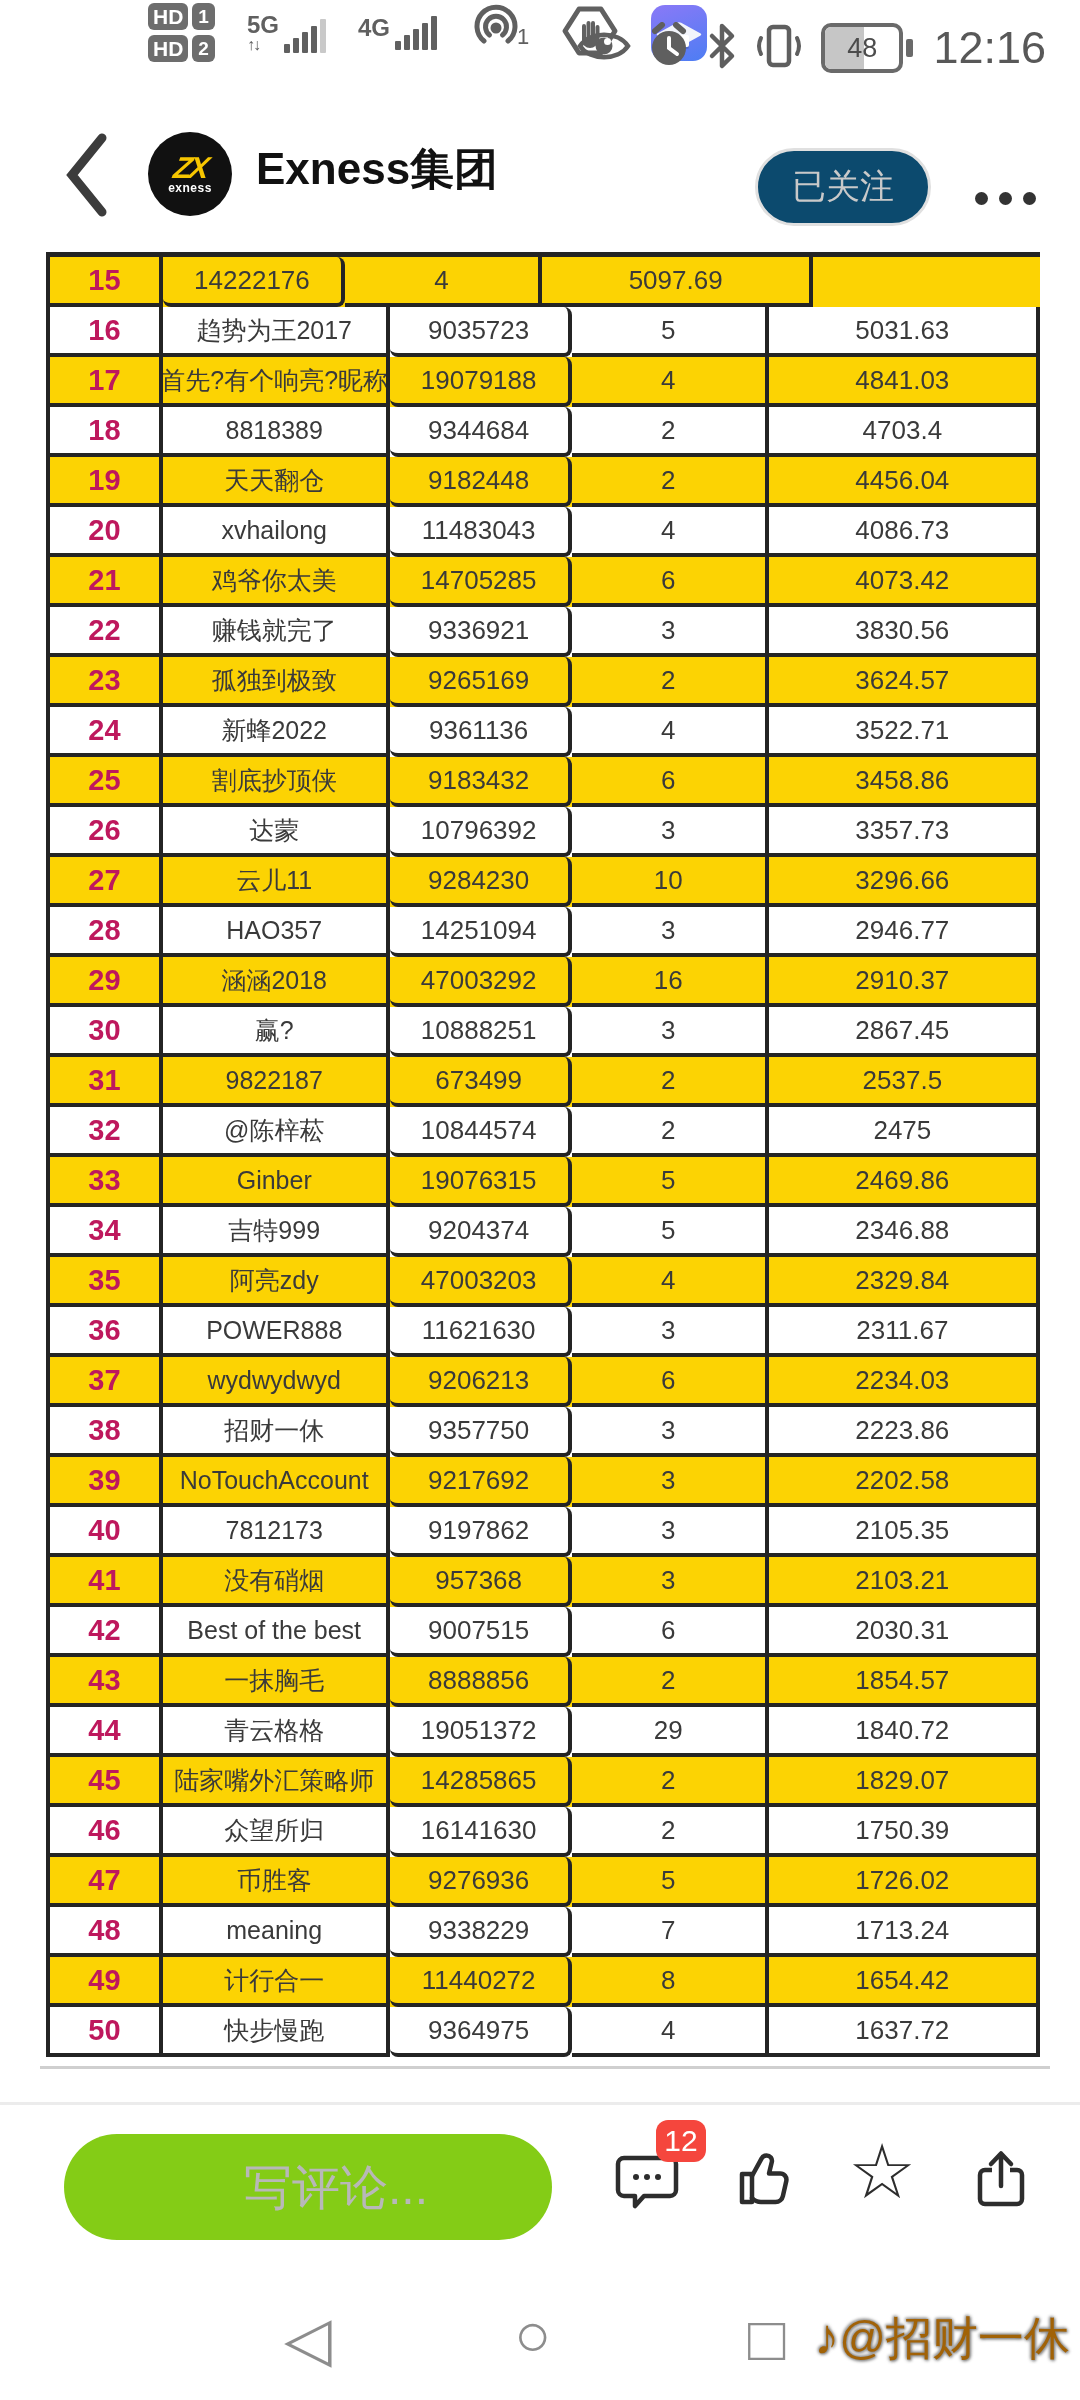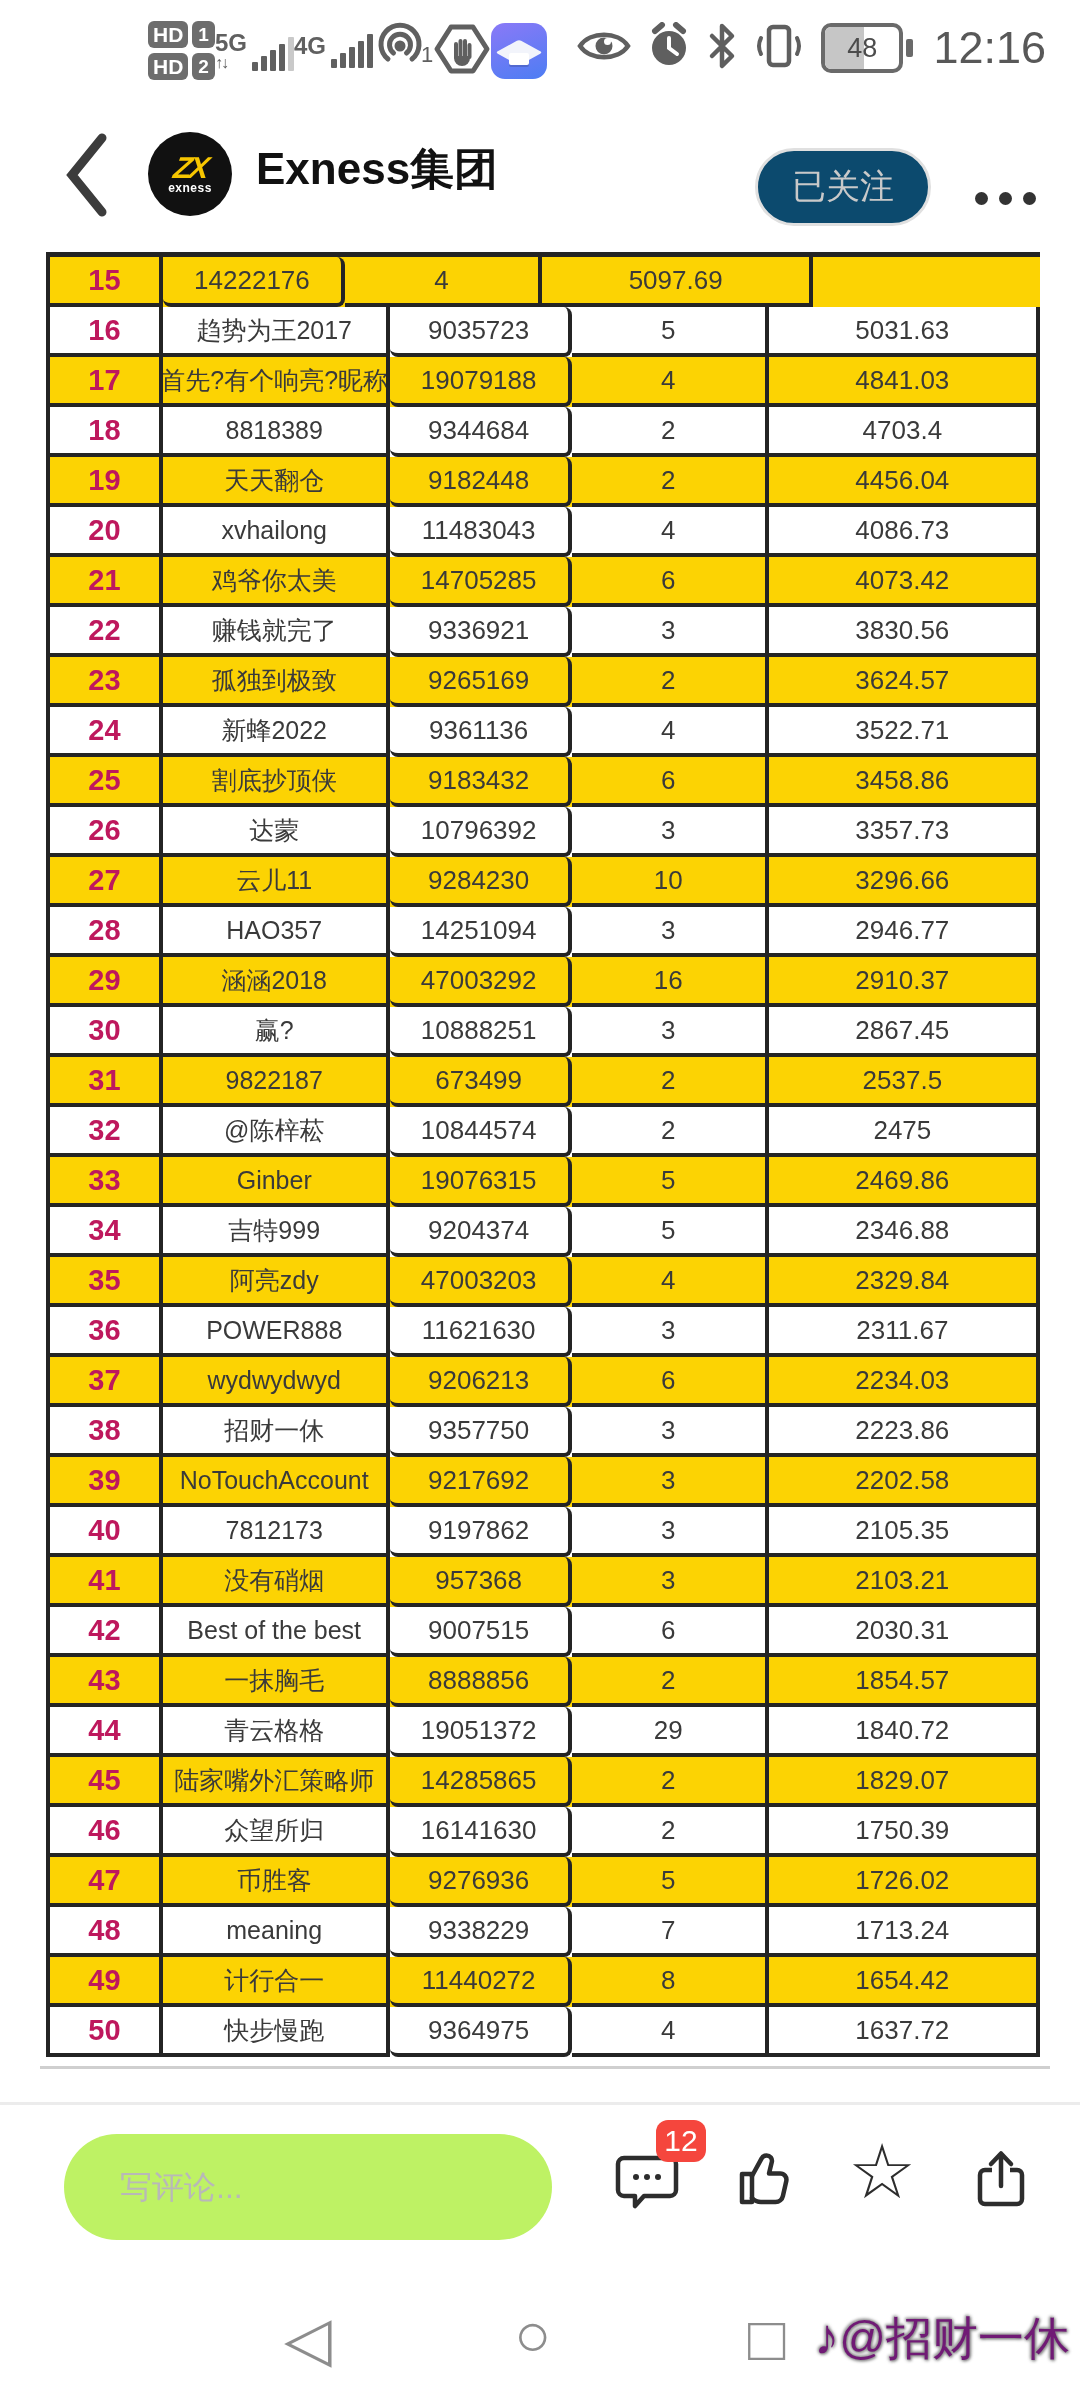--- a/index.html
+++ b/index.html
@@ -1,21 +1,21 @@
 <!DOCTYPE html>
 <html><head>
 <meta charset="utf-8">
 <style>
   html,body{margin:0;padding:0;background:#888;}
   .screen{position:relative;width:1080px;height:2400px;background:#ffffff;overflow:hidden;
           font-family:"Liberation Sans","DejaVu Sans",sans-serif;}
 
   
   .statusbar{position:absolute;left:0;top:0;width:1080px;height:100px;}
-  .sb-left{position:absolute;left:148px;top:21px;display:flex;align-items:center;gap:0;}
+  .sb-left{position:absolute;left:148px;top:3px;display:flex;align-items:center;gap:32px;}
   .sb-right{position:absolute;right:34px;top:22px;display:flex;align-items:center;gap:14px;}
   .hd-stack{display:flex;flex-direction:column;gap:5px;}
   .hd-row{display:flex;align-items:center;gap:4px;}
   .hd-badge{background:#6d6d6d;color:#fff;font-weight:bold;font-size:21px;line-height:1;
             padding:3px 5px;border-radius:6px;}
   .hd-num{background:#6d6d6d;color:#fff;font-weight:bold;font-size:19px;line-height:1;
           padding:4px 6px;border-radius:6px;}
   .sim{display:flex;gap:5px;}
   .sim-meta{display:flex;flex-direction:column;align-items:flex-start;line-height:1;}
   .sim-net{font-size:24px;font-weight:bold;color:#606060;}
@@ -66,38 +66,38 @@
   .c-rank{width:11.4%;font-weight:bold;color:#be185d;font-size:29px;}
   .c-name{width:22.9%;font-size:25px;}
   .c-account{width:18.4%;border-radius:8px;}
   .c-count{width:19.9%;}
   .c-value{width:27.4%;}
 
   
   .divider{position:absolute;left:0;top:2102px;width:1080px;height:3px;background:#ececec;}
   .commentbar{position:absolute;left:0;top:2120px;width:1080px;height:150px;}
   .comment-input{position:absolute;left:64px;top:14px;width:488px;height:106px;border:none;outline:none;
-                 background:#bef264;border-radius:54px;font-size:32px;color:#555;padding:0 0 0 56px;
-                 font-family:"Liberation Sans","DejaVu Sans",sans-serif;box-sizing:border-box;}
+                 background:#84cc16;border-radius:54px;font-size:48px;color:#555;padding:0 0 0 56px;
+                 font-family:"Liberation Sans","DejaVu Sans",sans-serif;box-sizing:border-box;text-align:center;}
   .comment-input::placeholder{color:#b8b8b8;}
   .cb-icon{position:absolute;top:26px;width:66px;height:66px;}
   .icon-comment{left:614px;}
   .icon-like{left:734px;}
   .icon-star{left:848px;top:14px;font-size:76px;color:#2d2d2d;line-height:1;}
   .icon-share{left:968px;}
   .badge{position:absolute;left:656px;top:0px;min-width:34px;height:42px;padding:0 8px;background:#f5463d;
          border-radius:12px;color:#fff;font-size:30px;display:flex;align-items:center;justify-content:center;}
 
   
   .navbar{position:absolute;left:0;top:2280px;width:1080px;height:120px;display:flex;align-items:center;}
   .nav-glyph{position:absolute;font-size:62px;color:#8d8d8d;line-height:1;}
   .nav-back{left:284px;top:28px;}
   .nav-home{left:514px;top:24px;}
   .nav-recent{left:748px;top:28px;}
-  .watermark{position:absolute;right:10px;top:2308px;font-size:46px;color:#701a75;white-space:nowrap;
+  .watermark{position:absolute;right:10px;top:2308px;font-size:46px;color:#a16207;white-space:nowrap;
              text-shadow:0 0 4px #8a8a8a,1px 1px 3px #777,-1px -1px 3px #9a9a9a;}
   .watermark .wm-glyph{font-size:50px;}
 </style>
 </head>
 <body>
 
 <div class="screen">
 
   <div class="statusbar">
     <div class="sb-left">

